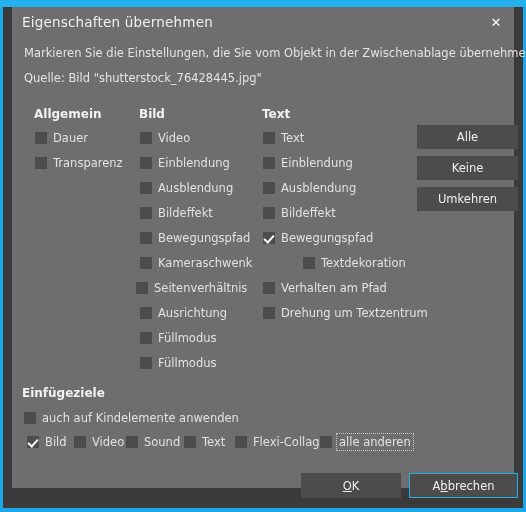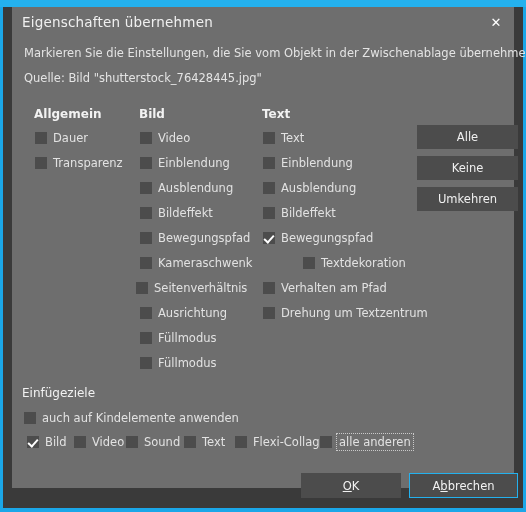--- a/index.html
+++ b/index.html
@@ -143,21 +143,21 @@
     cursor: pointer;
     border: none;
     font-family: "DejaVu Sans", "Liberation Sans", sans-serif;
   }
 
   
   #ez-head {
     position: absolute;
     left: 10px; top: 379px;
     font-size: 12px;
-    font-weight: normal;
+    font-weight: bold;
     color: #f2f2f2;
   }
   #ez-child {
     left: 12px; top: 403px;
   }
   .ez-inline {
     position: absolute;
     top: 427px;
     height: 16px;
   }

